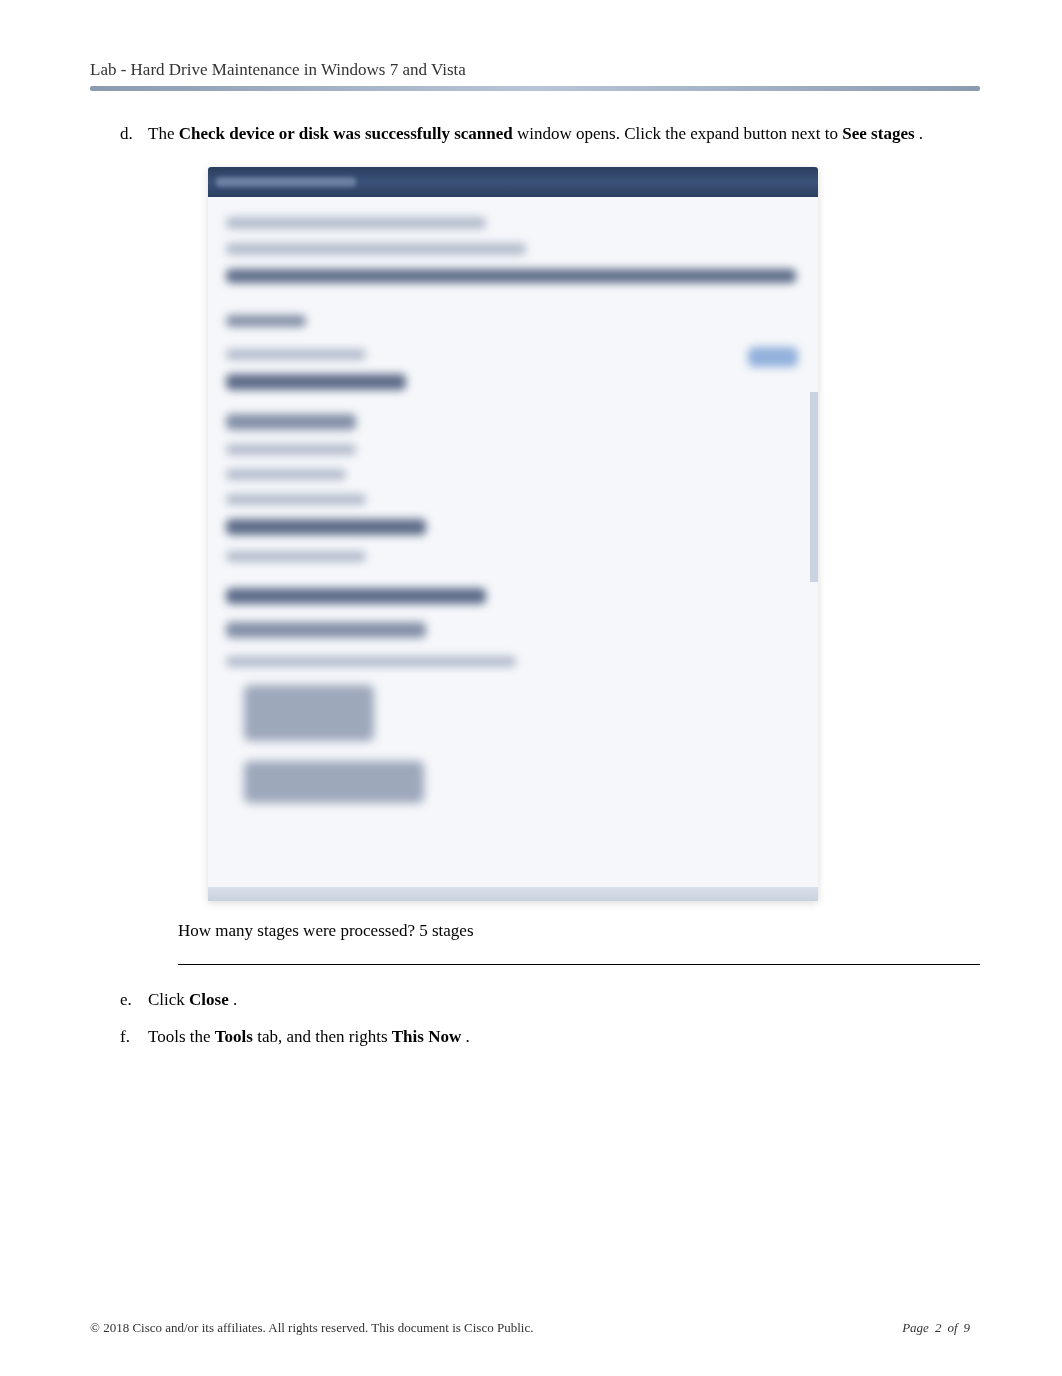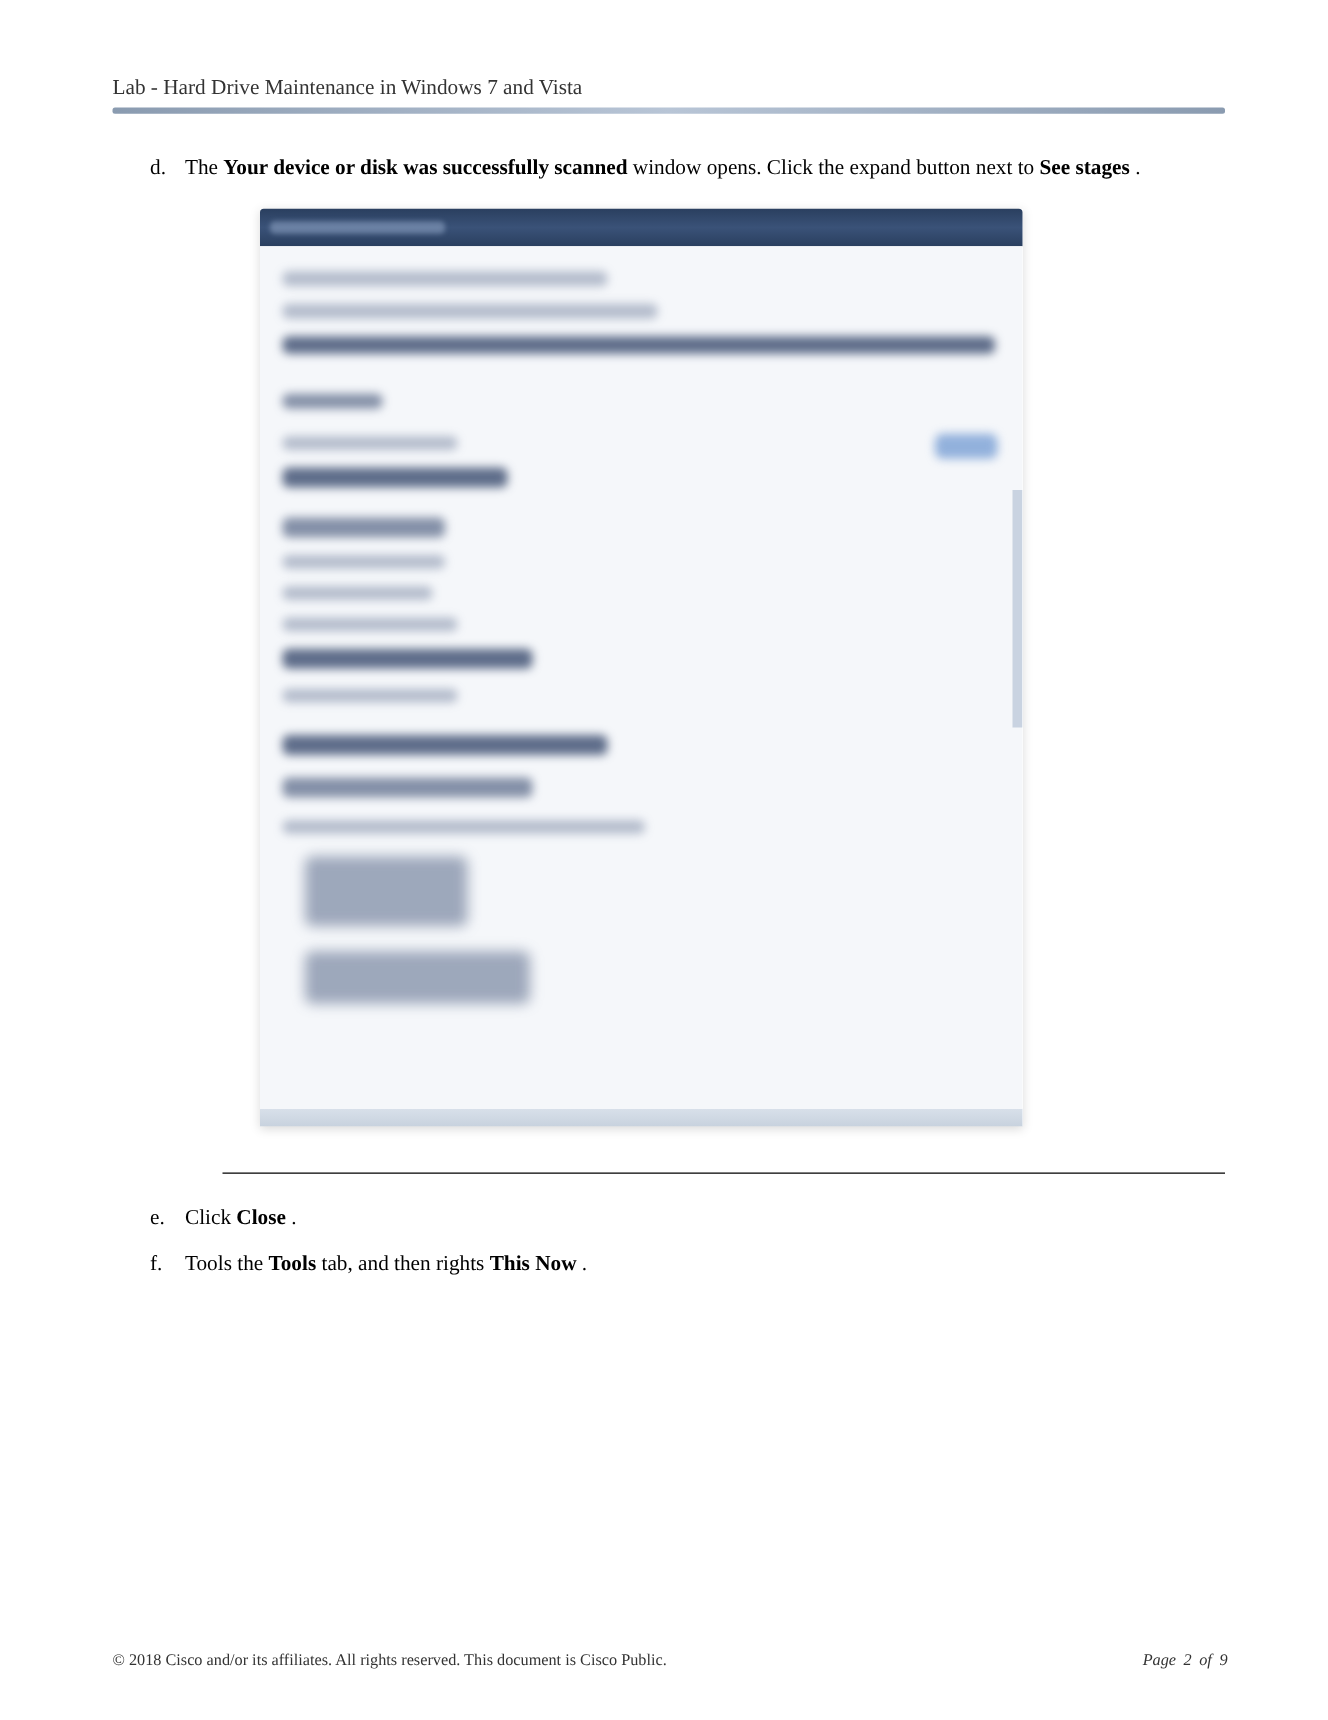--- a/index.html
+++ b/index.html
@@ -143,21 +143,21 @@
       margin-top: 6px;
       border-bottom: 1px solid #000;
       height: 18px;
       margin-bottom: 22px;
     }
     
     .footer {
       position: absolute;
       bottom: 40px;
       left: 90px;
-      right: 80px;
+      right: 92px;
       display: flex;
       justify-content: space-between;
       font-size: 13px;
       color: #333;
     }
     
     .page-num {
       display: flex;
       gap: 6px;
       font-style: italic;
@@ -169,21 +169,21 @@
 <div class="page">
   <div class="header-title">Lab - Hard Drive Maintenance in Windows 7 and Vista</div>
   <div class="header-rule"></div>
 
   <div class="content-list">
 
     <div class="list-item">
       <div class="list-marker">d.</div>
       <div class="list-text">
         <span>The </span>
-        <b>Your device or disk was successfully scanned</b>
+        <b>Check device or disk was successfully scanned</b>
         <span> window opens. Click the expand button next to </span>
         <b>See stages</b>
         <span>.</span>
       </div>
     </div>
 
     <div class="screenshot-container">
       <div class="screenshot-titlebar">
         <div class="titlebar-blur-text"></div>
       </div>
@@ -212,20 +212,24 @@
 
         <div class="blur-block" style="width:130px;height:56px;margin-left:18px;margin-bottom:20px;"></div>
         <div class="blur-block" style="width:180px;height:42px;margin-left:18px;"></div>
 
         <div class="close-blur"></div>
         <div class="scrollbar-hint"></div>
       </div>
       <div class="screenshot-footer"></div>
     </div>
 
+    <div class="question-row">
+      <span>How many stages were processed? </span>
+      <span>5 stages</span>
+    </div>
     <div class="answer-line"></div>
 
     <div class="list-item">
       <div class="list-marker">e.</div>
       <div class="list-text">
         <span>Click </span>
         <b>Close</b>
         <span>.</span>
       </div>
     </div>

